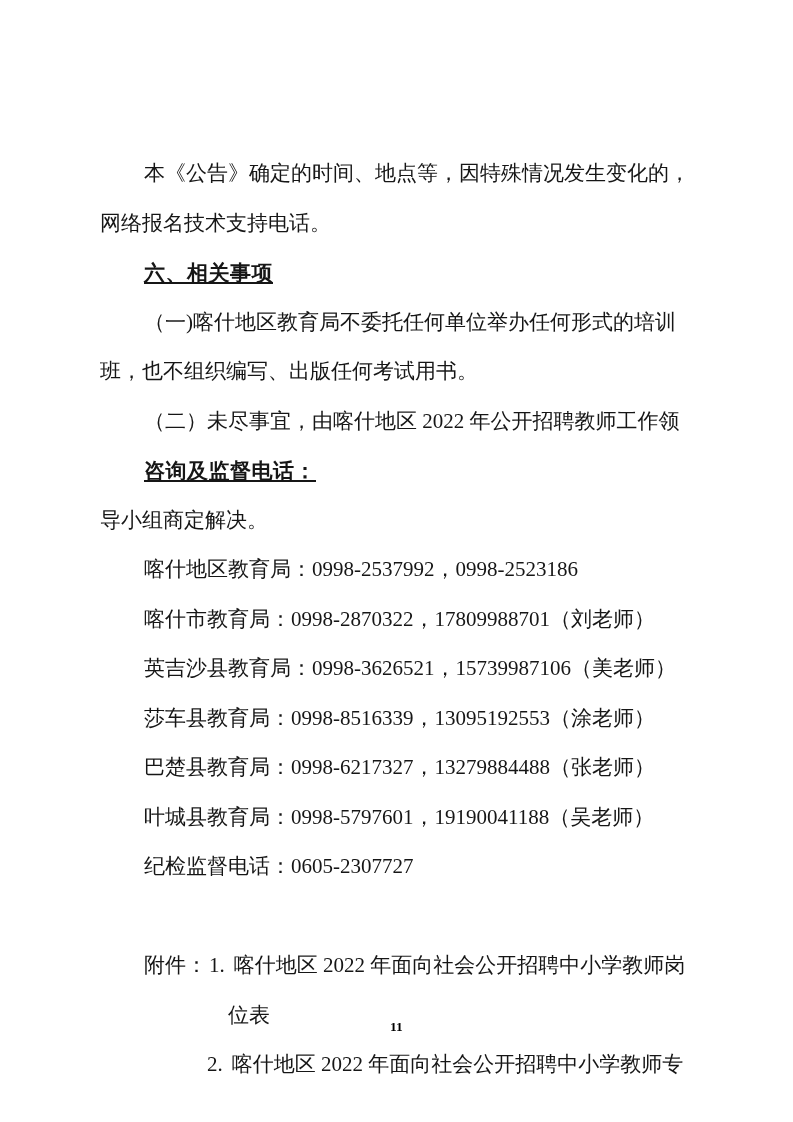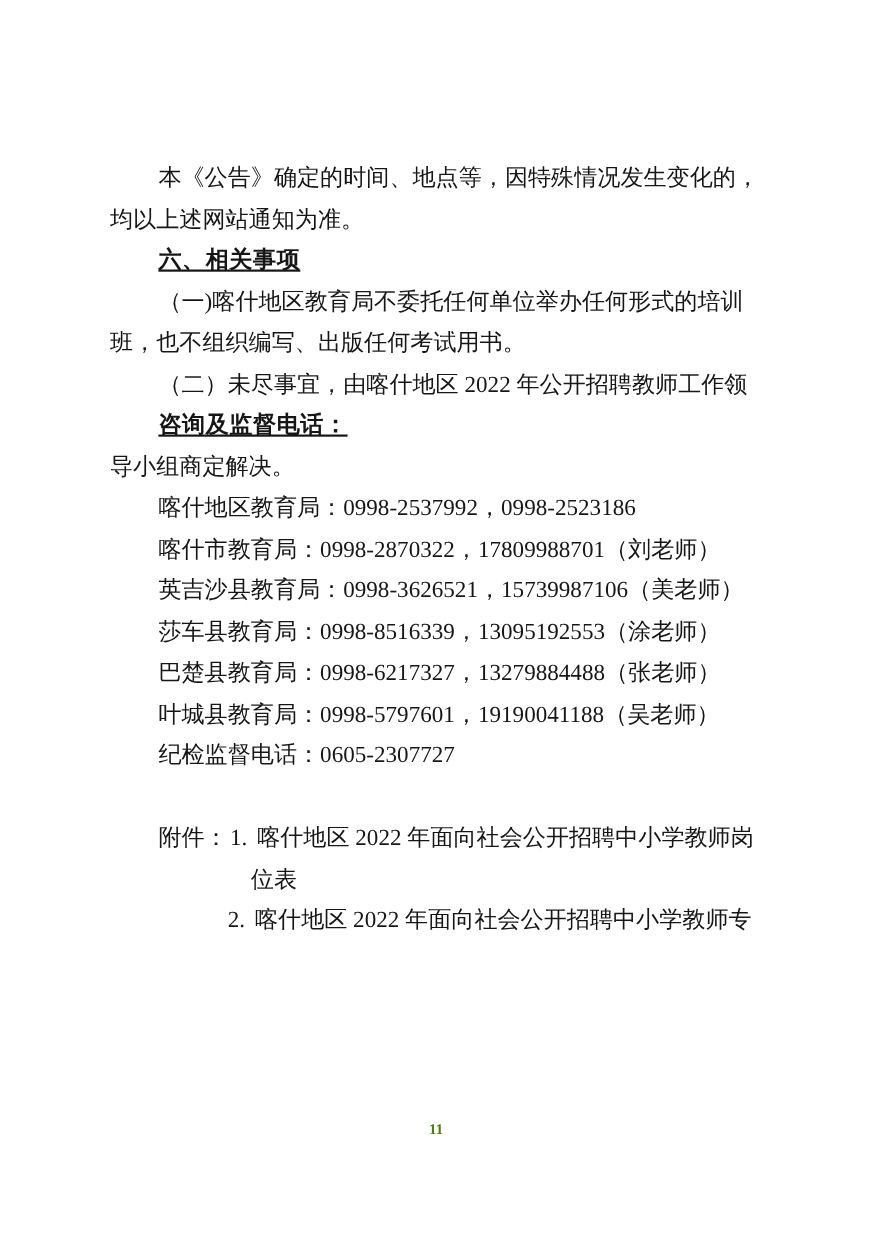--- a/index.html
+++ b/index.html
@@ -21,20 +21,21 @@
     top: 143px;
     left: 100px;
     width: 600px;
   }
   .line {
     height: 37.5px;
     line-height: 37.5px;
     font-size: 21px;
     white-space: pre;
     overflow: visible;
+    margin-top: 12px;
   }
   .indent {
     padding-left: 44px;
   }
   .heading {
     font-family: "Liberation Sans", "DejaVu Sans", sans-serif;
     font-weight: bold;
     letter-spacing: 0.5px;
     text-decoration: underline;
   }
@@ -47,31 +48,31 @@
   .att-label { margin-right: 2px; }
   .page-number {
     position: absolute;
     top: 1019px;
     left: 0;
     width: 100%;
     text-align: center;
     font-family: "Liberation Serif", "DejaVu Serif", serif;
     font-size: 13.5px;
     font-weight: bold;
-    color: #4d7c0f;
+    color: #000000;
   }
 </style>
 </head>
 <body>
 
 <div class="page">
   <div class="content">
 
     <div class="line indent">本《公告》确定的时间、地点等，因特殊情况发生变化的，</div>
-    <div class="line">均以上述网站通知为准。</div>
+    <div class="line">网络报名技术支持电话。</div>
 
     <div class="line indent heading">六、相关事项</div>
 
     <div class="line indent">（一)喀什地区教育局不委托任何单位举办任何形式的培训</div>
     <div class="line">班，也不组织编写、出版任何考试用书。</div>
 
     <div class="line indent">（二）未尽事宜，由喀什地区 2022 年公开招聘教师工作领</div>
     <div class="line indent heading">咨询及监督电话：</div>
 
     <div class="line">导小组商定解决。</div>

